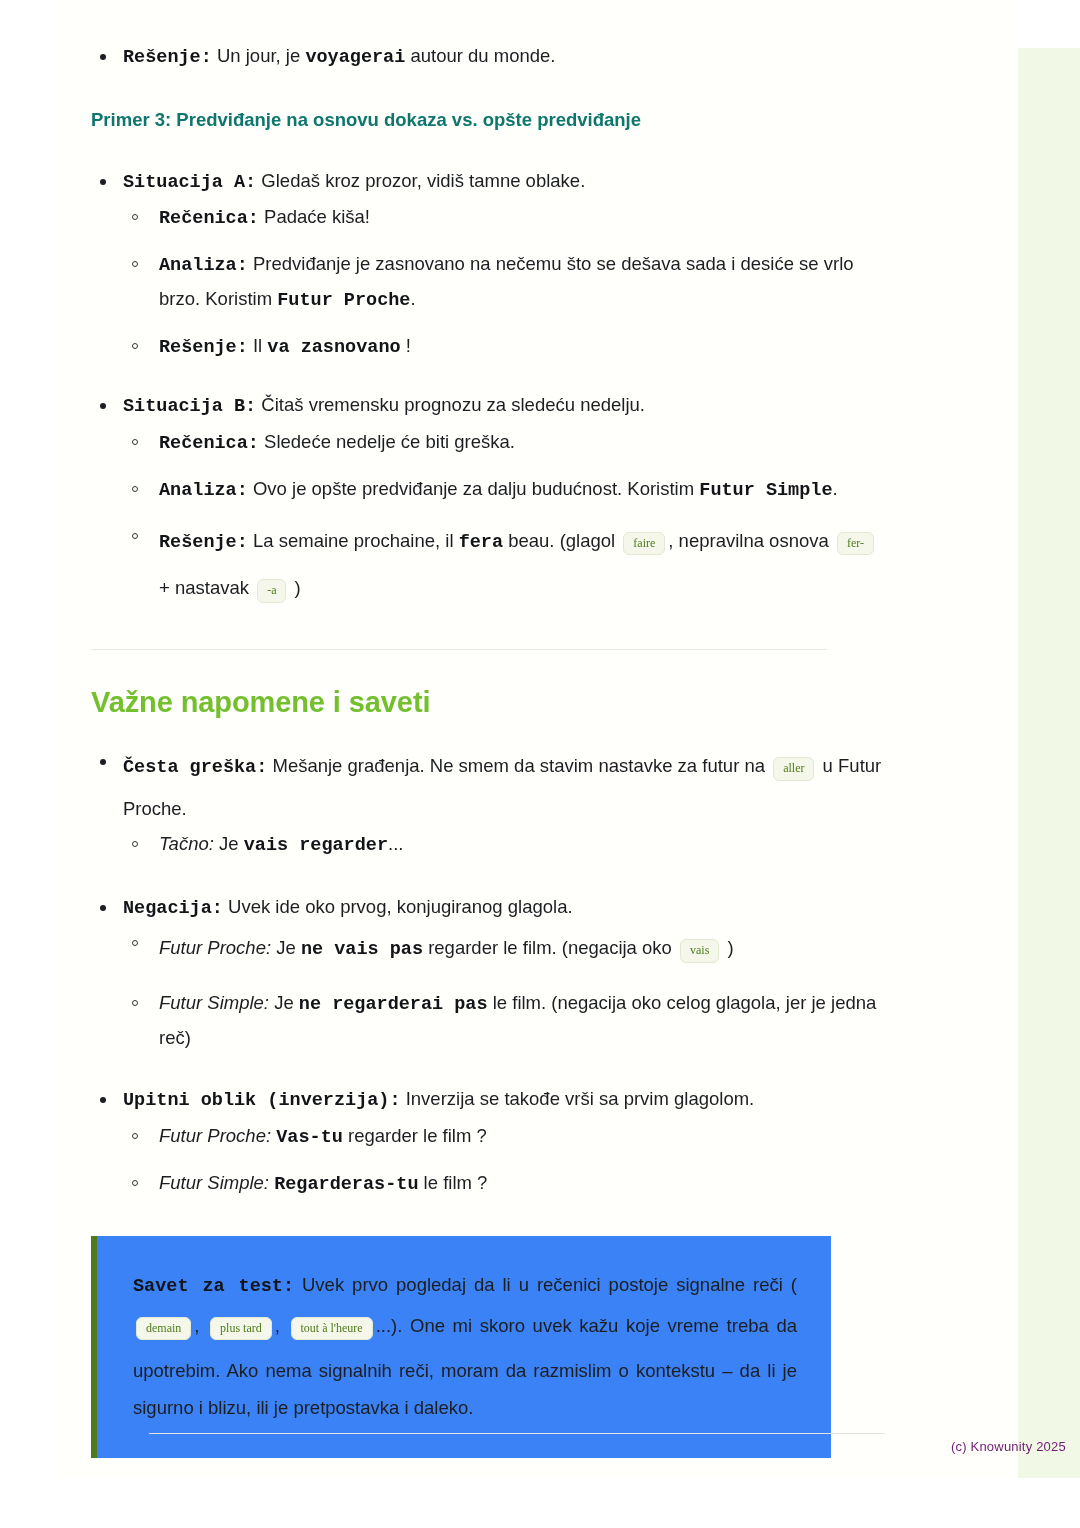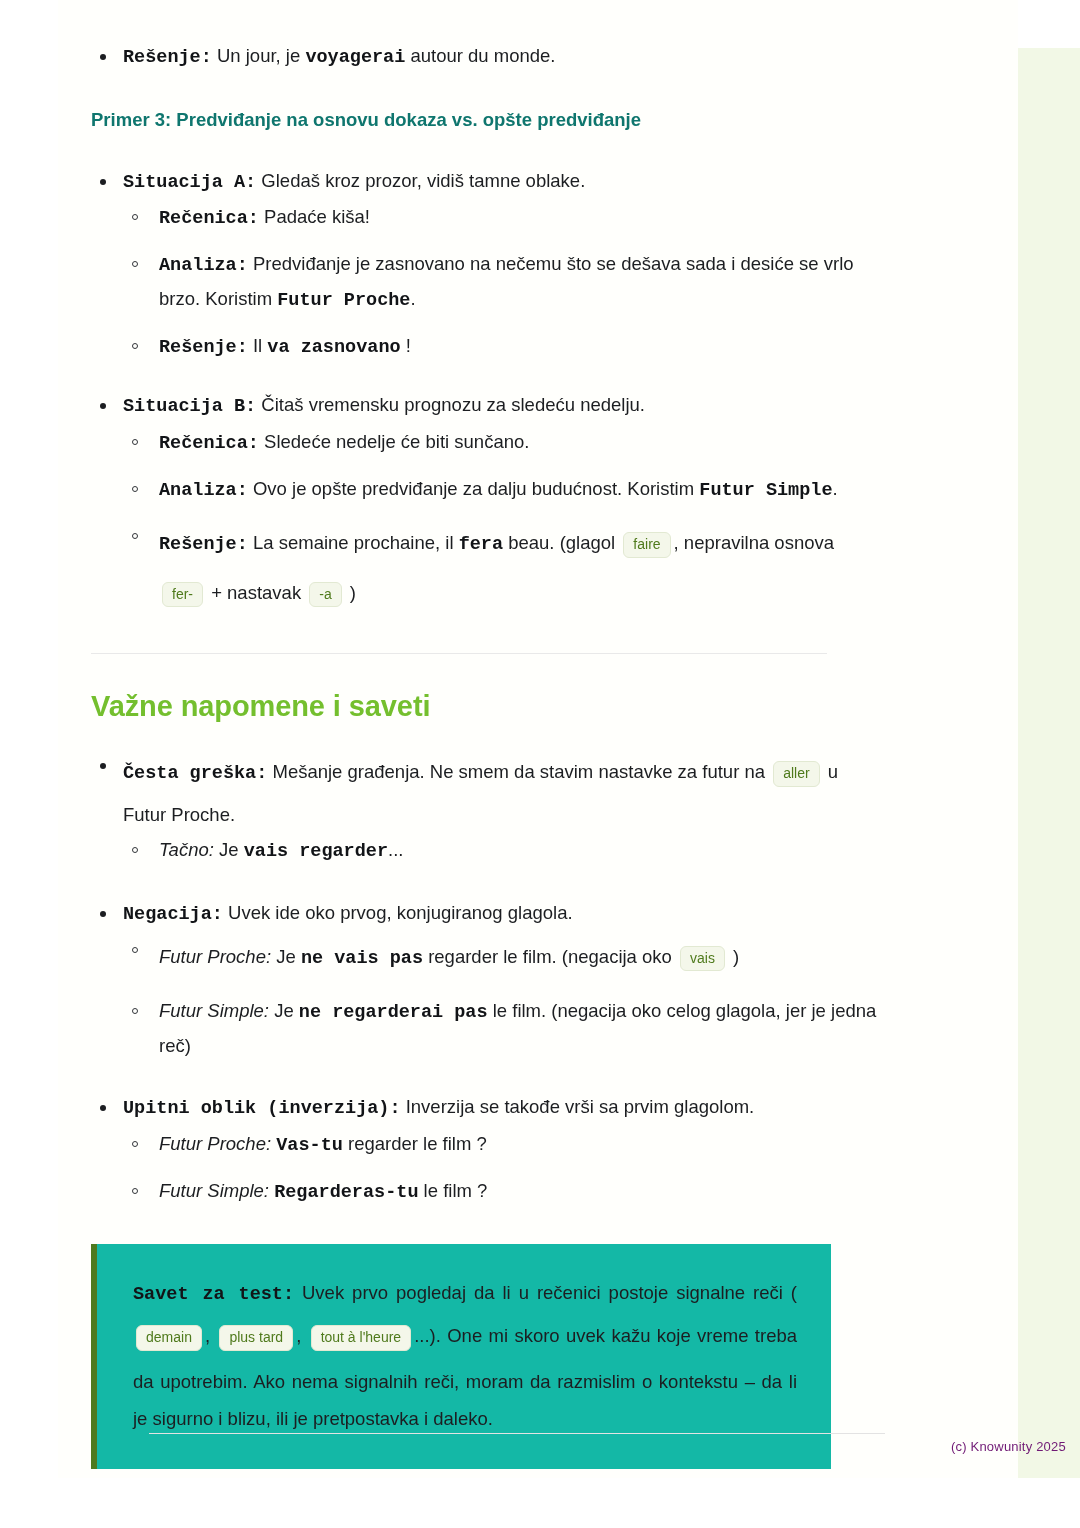--- a/index.html
+++ b/index.html
@@ -121,38 +121,38 @@
     border-top: 1.5px solid #e3e3e3;
     margin: 0;
     width: 736px;
     position: absolute;
     top: 1433px;
     left: 91px;
   }
 
   
   code.chip {
-    font-family: Liberation Sans, sans-serif;
-    font-size: 14px;
+    font-family: Liberation Serif, serif;
+    font-size: 12px;
     color: #4f7a1c;
     background: #f4f7ea;
     border: 1px solid #e2e9d2;
     border-radius: 6px;
     padding: 4px 9px 5px 9px;
     margin: 12px 3px;
     white-space: pre;
     display: inline-block;
     line-height: 1.05;
     vertical-align: baseline;
   }
 
   
   .callout {
     margin-top: 34px;
-    background: #14b8a6;
+    background: #3b82f6;
     border-left: 6px solid #4e7a1f;
     padding: 30px 34px 32px 36px;
     box-sizing: border-box;
     width: 740px;
     font-size: 18.5px;
     line-height: 2.0;
     text-align: justify;
     color: #1c1e21;
   }
 
@@ -203,21 +203,21 @@
       </li>
     </ul>
 
     <div style="height:18px"></div>
 
     <ul class="lvl1">
       <li class="bullet">
         <b>Situacija B:</b><span> Čitaš vremensku prognozu za sledeću nedelju.</span>
         <ul class="lvl2 sub-tight">
           <li class="circle">
-            <b>Rečenica:</b><span> Sledeće nedelje će biti sunčano.</span>
+            <b>Rečenica:</b><span> Sledeće nedelje će biti greška.</span>
           </li>
           <li class="circle">
             <b>Analiza:</b><span> Ovo je opšte predviđanje za dalju budućnost. Koristim </span><b>Futur Simple</b><span>.</span>
           </li>
           <li class="circle">
             <b>Rešenje:</b><span> La semaine prochaine, il </span><b>fera</b><span> beau. (glagol </span><code class="chip">faire</code><span>, nepravilna osnova </span><code class="chip">fer-</code><span> + nastavak </span><code class="chip">-a</code><span> )</span>
           </li>
         </ul>
       </li>
     </ul>

